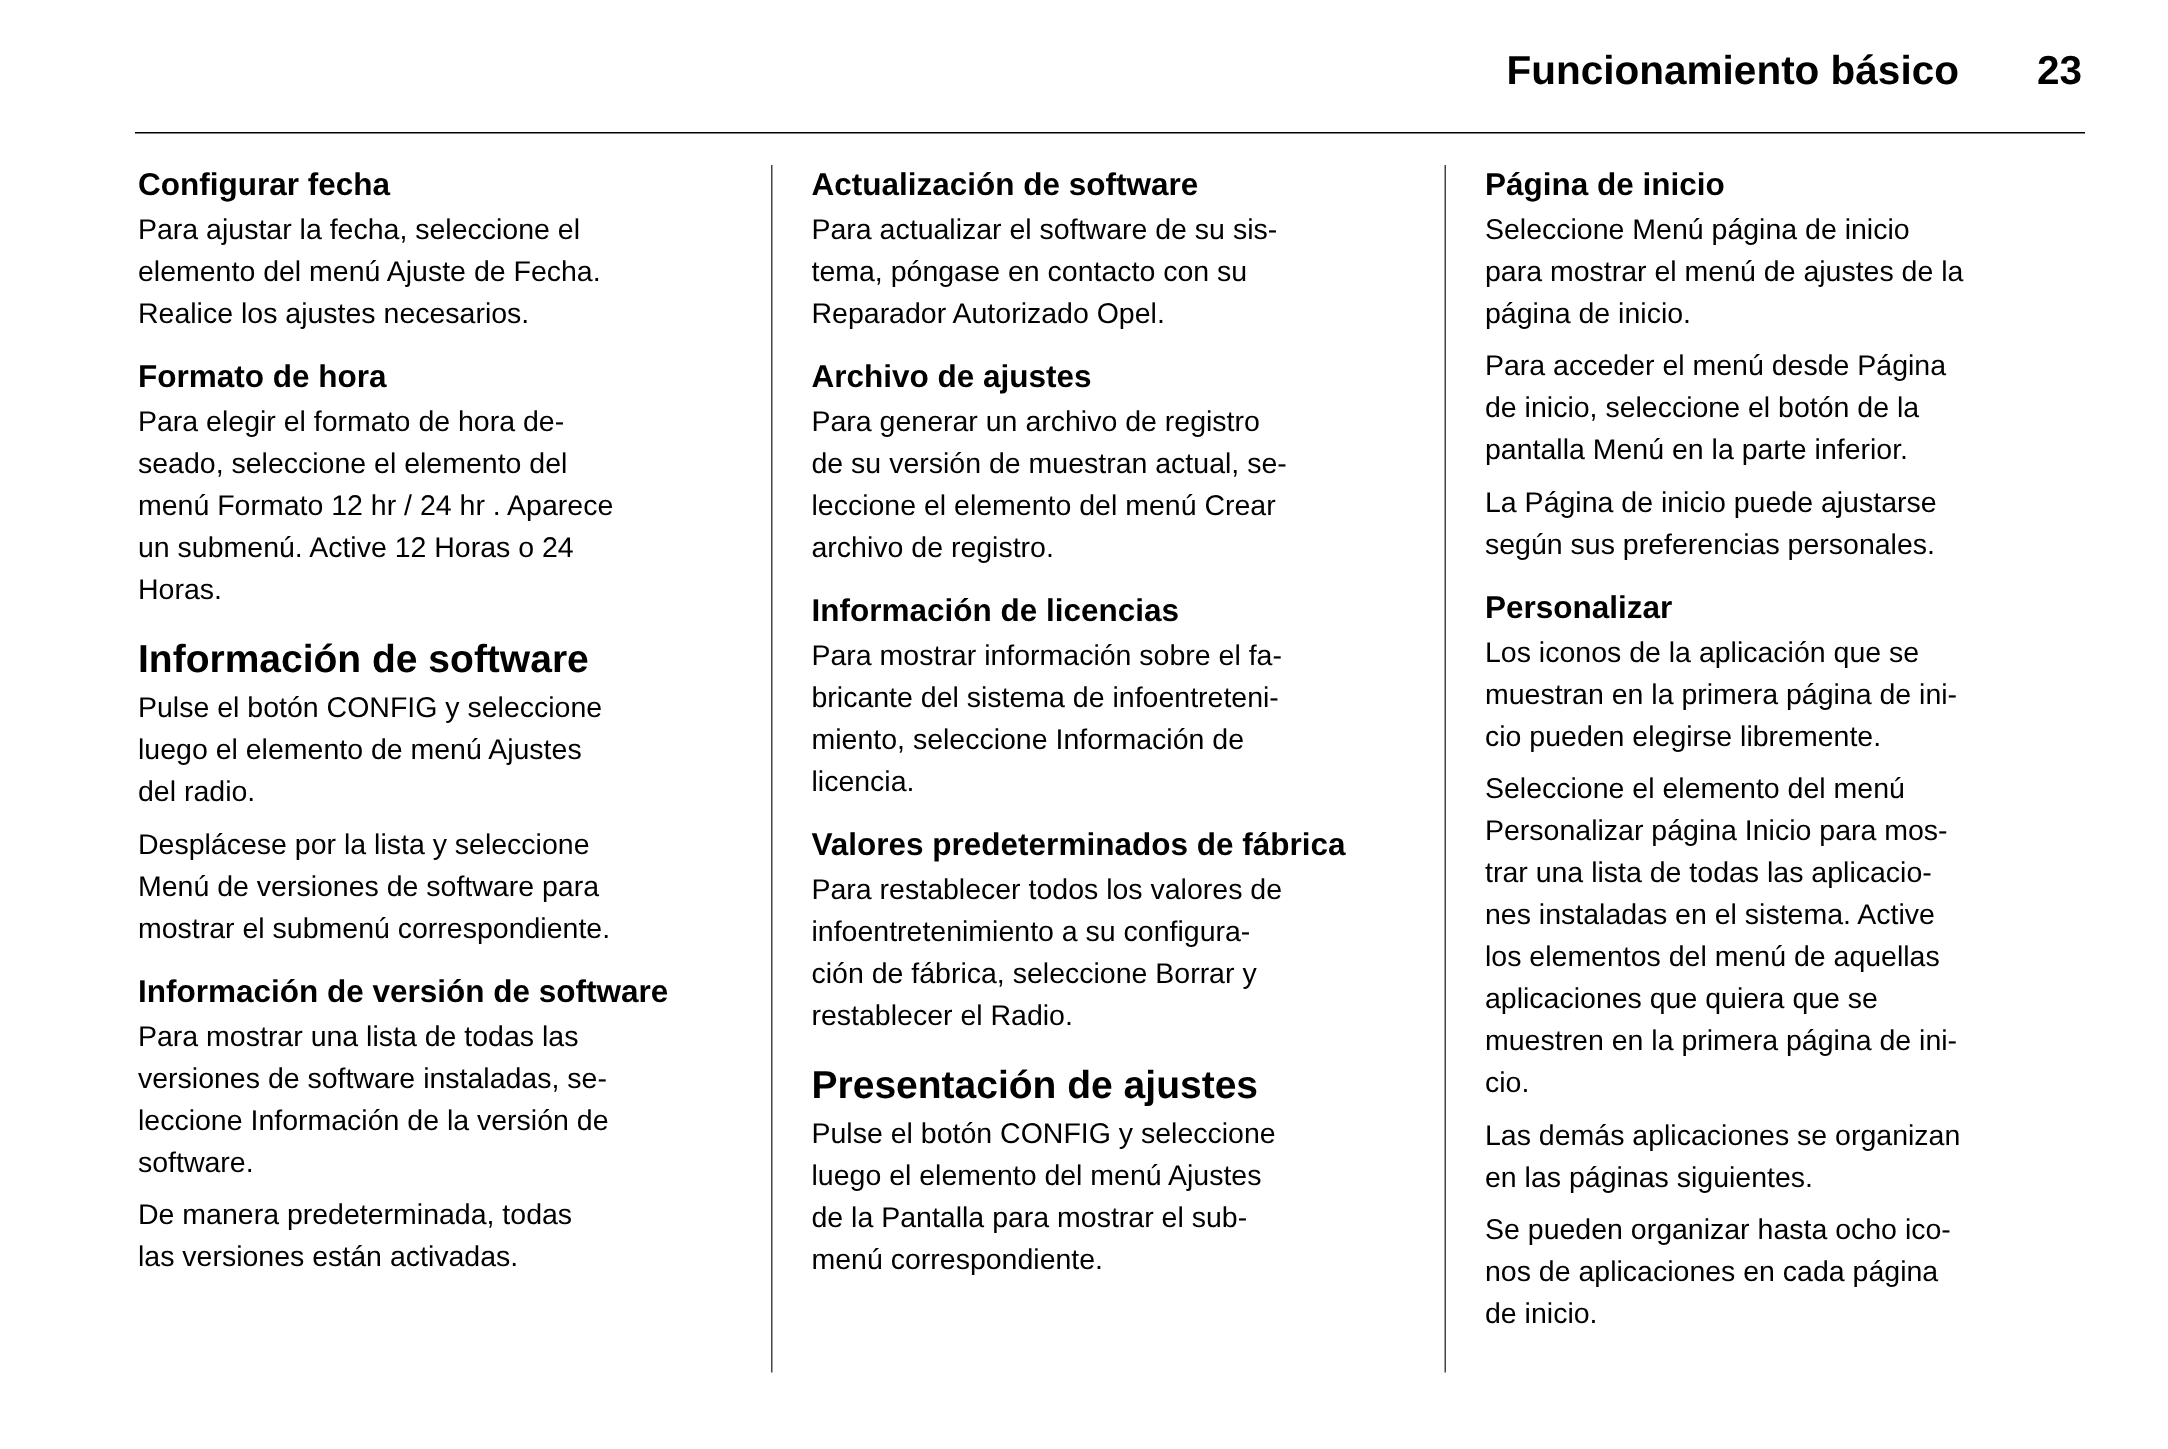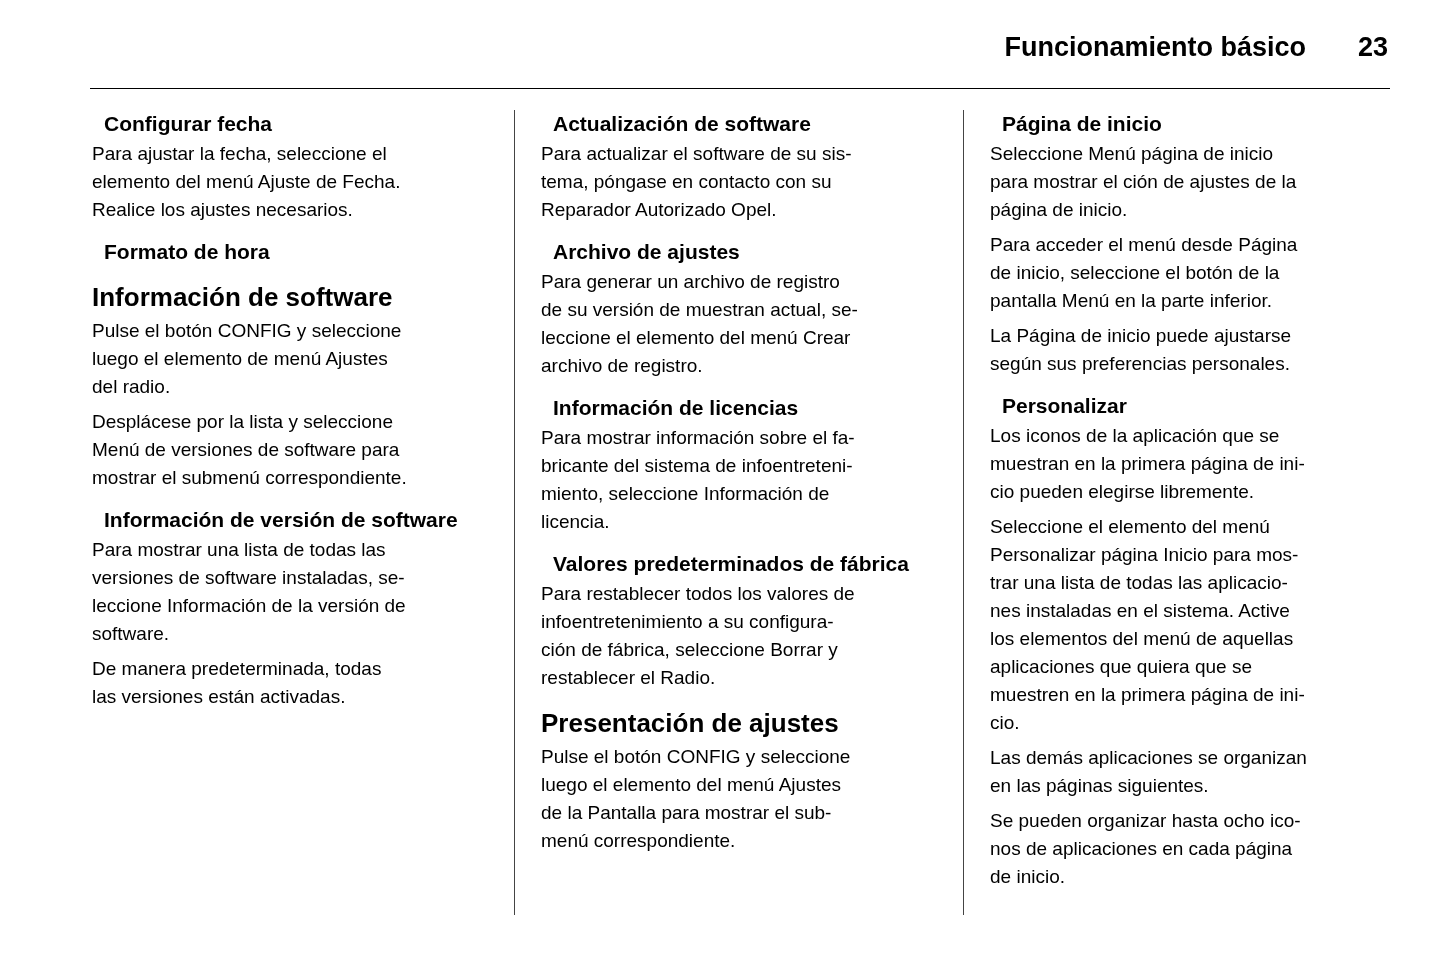--- a/index.html
+++ b/index.html
@@ -51,21 +51,21 @@
     margin: 0 26px;
     flex: 0 0 1px;
   }
   .para {
     margin: 0 0 7px 0;
     font-size: 19px;
     line-height: 28px;
     white-space: pre-line;
   }
   .subhead {
-    margin: 14px 0 2px 12px;
+    margin: 14px 0 2px 0;
     font-size: 21px;
     line-height: 28px;
     font-weight: bold;
   }
   .sectionhead {
     margin: 15px 0 4px 0;
     font-size: 26px;
     line-height: 32px;
     font-weight: bold;
   }
@@ -86,20 +86,25 @@
   <div class="rule"></div>
 
   <div class="columns">
 
     <div class="col">
       <h3 class="subhead">Configurar fecha</h3>
       <p class="para">Para ajustar la fecha, seleccione el
 elemento del menú Ajuste de Fecha.
 Realice los ajustes necesarios.</p>
       <h3 class="subhead">Formato de hora</h3>
+      <p class="para">Para elegir el formato de hora de-
+seado, seleccione el elemento del
+menú Formato 12 hr / 24 hr . Aparece
+un submenú. Active 12 Horas o 24
+Horas.</p>
       <h2 class="sectionhead">Información de software</h2>
       <p class="para">Pulse el botón CONFIG y seleccione
 luego el elemento de menú Ajustes
 del radio.</p>
       <p class="para">Desplácese por la lista y seleccione
 Menú de versiones de software para
 mostrar el submenú correspondiente.</p>
       <h3 class="subhead">Información de versión de software</h3>
       <p class="para">Para mostrar una lista de todas las
 versiones de software instaladas, se-
@@ -136,21 +141,21 @@
 luego el elemento del menú Ajustes
 de la Pantalla para mostrar el sub-
 menú correspondiente.</p>
     </div>
 
     <div class="divider"></div>
 
     <div class="col">
       <h3 class="subhead">Página de inicio</h3>
       <p class="para">Seleccione Menú página de inicio
-para mostrar el ción de ajustes de la
+para mostrar el menú de ajustes de la
 página de inicio.</p>
       <p class="para">Para acceder el menú desde Página
 de inicio, seleccione el botón de la
 pantalla Menú en la parte inferior.</p>
       <p class="para">La Página de inicio puede ajustarse
 según sus preferencias personales.</p>
       <h3 class="subhead">Personalizar</h3>
       <p class="para">Los iconos de la aplicación que se
 muestran en la primera página de ini-
 cio pueden elegirse libremente.</p>

